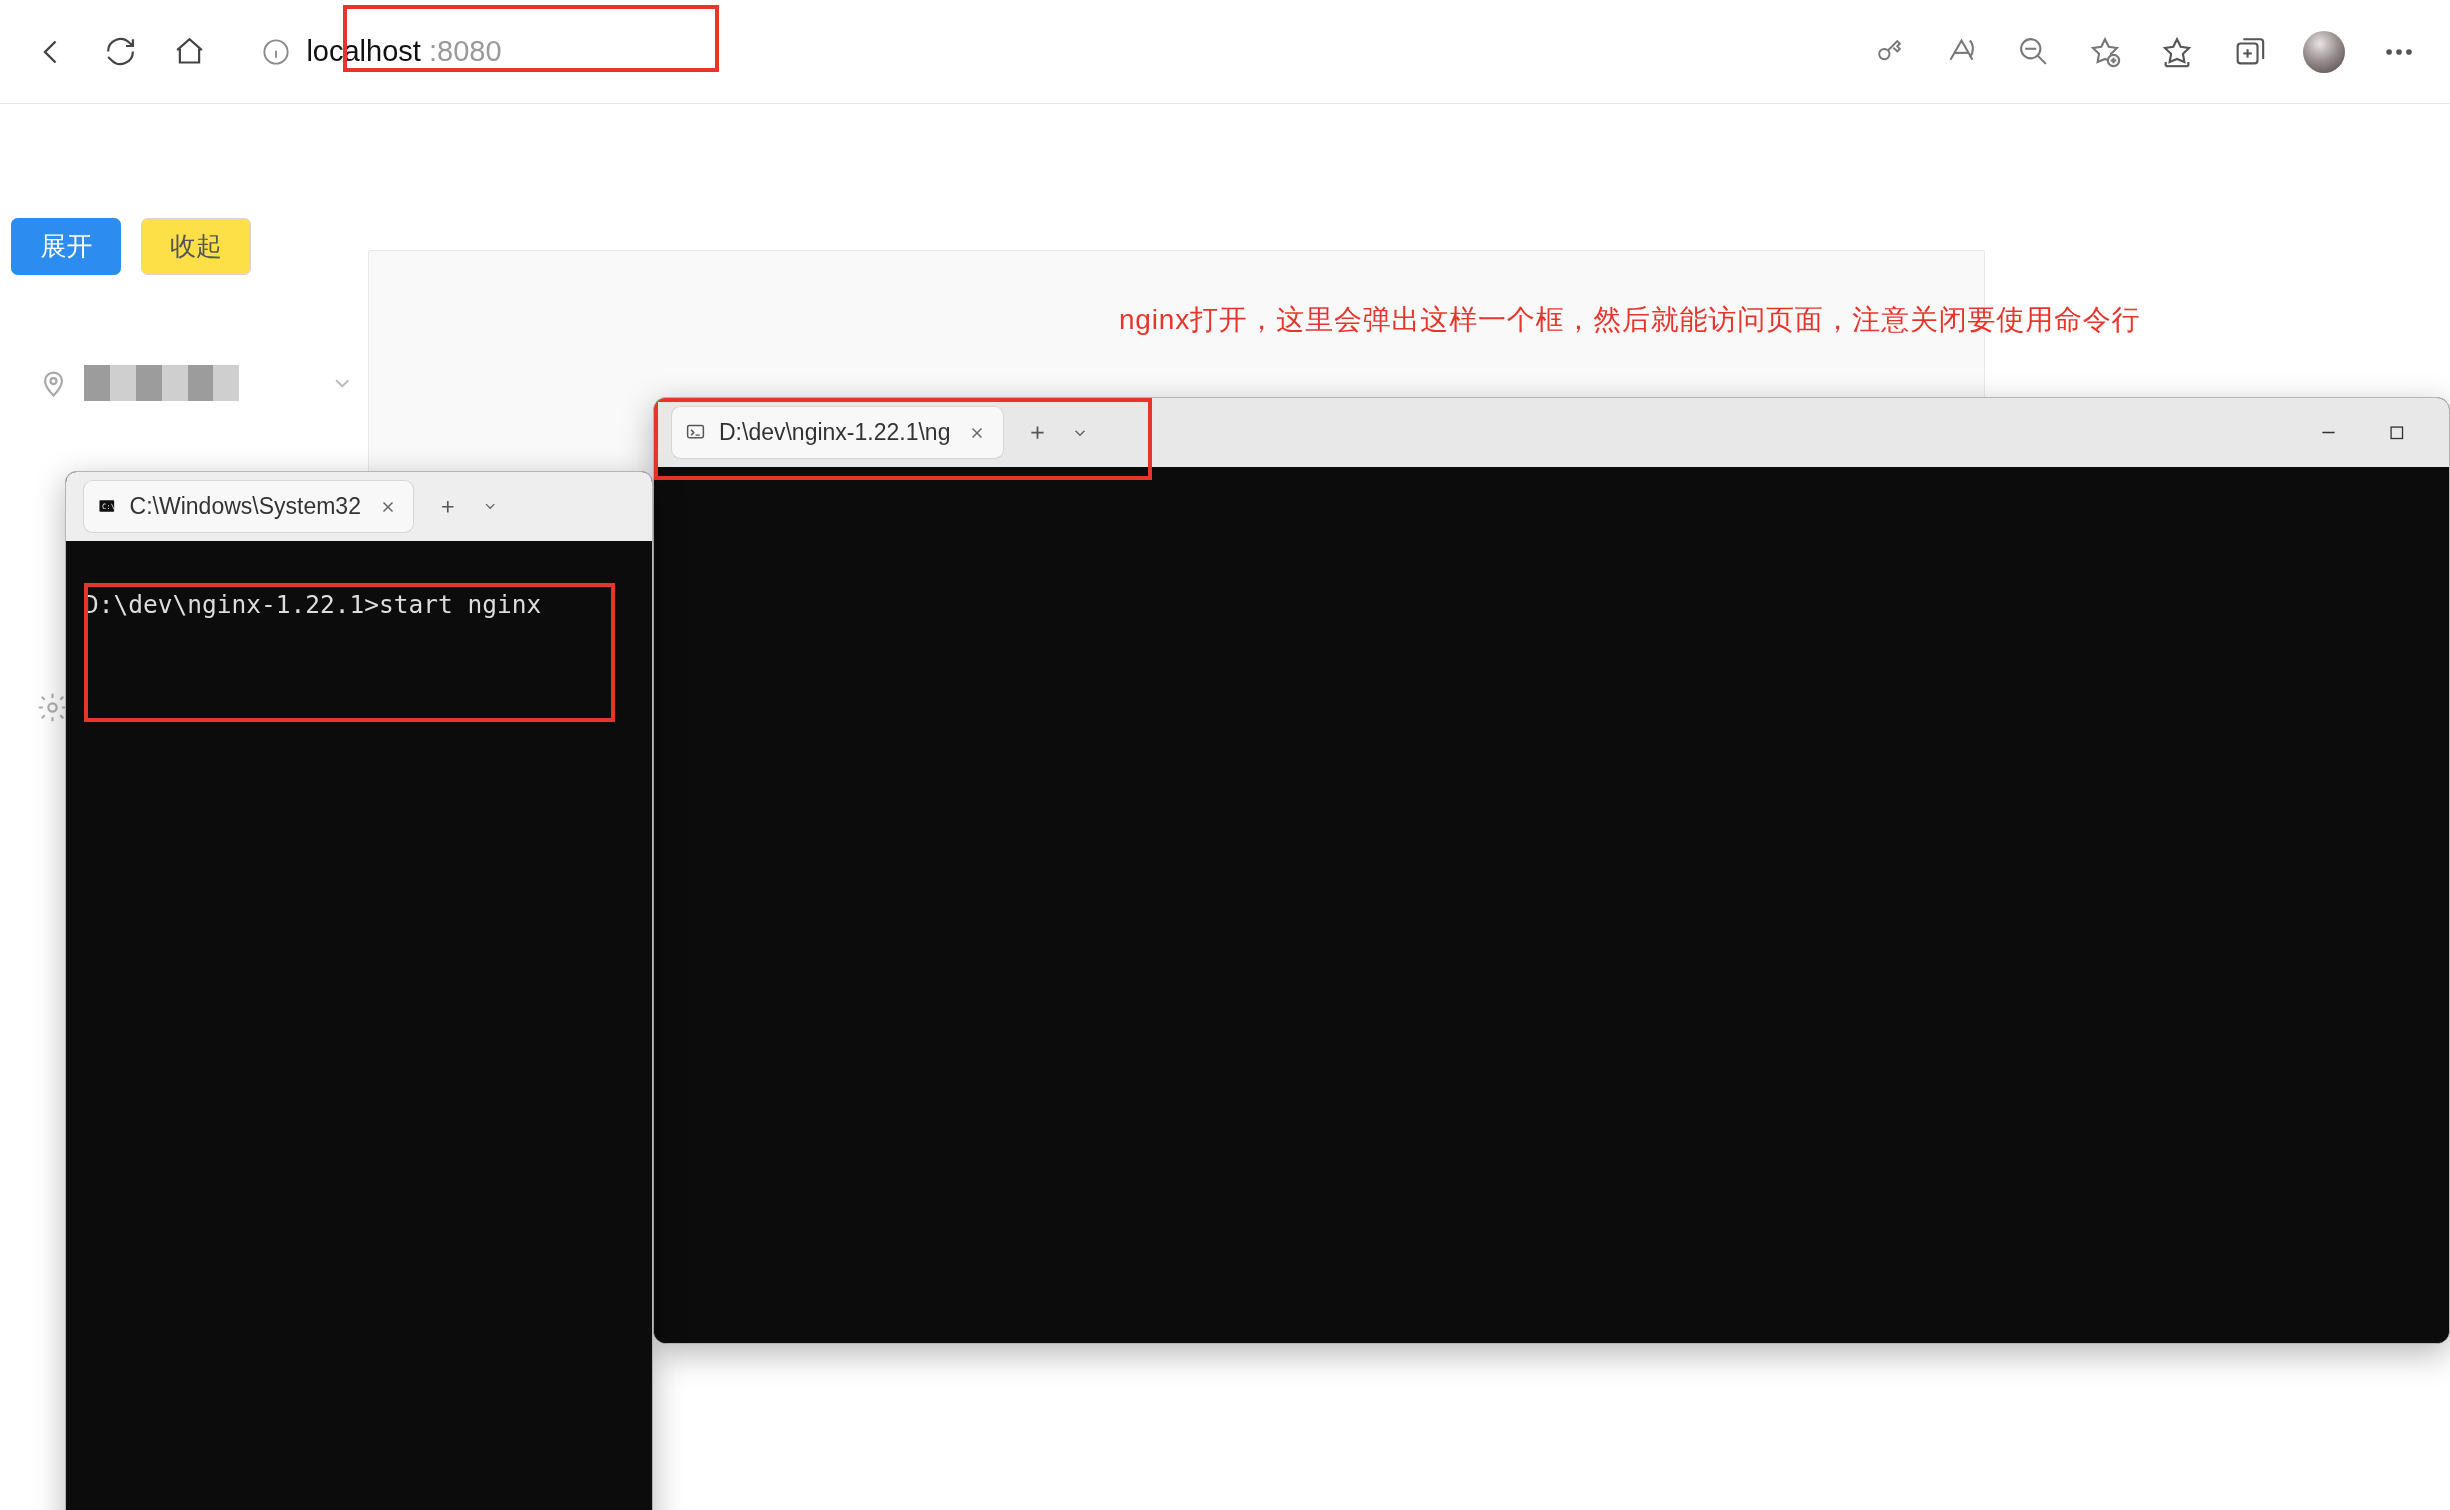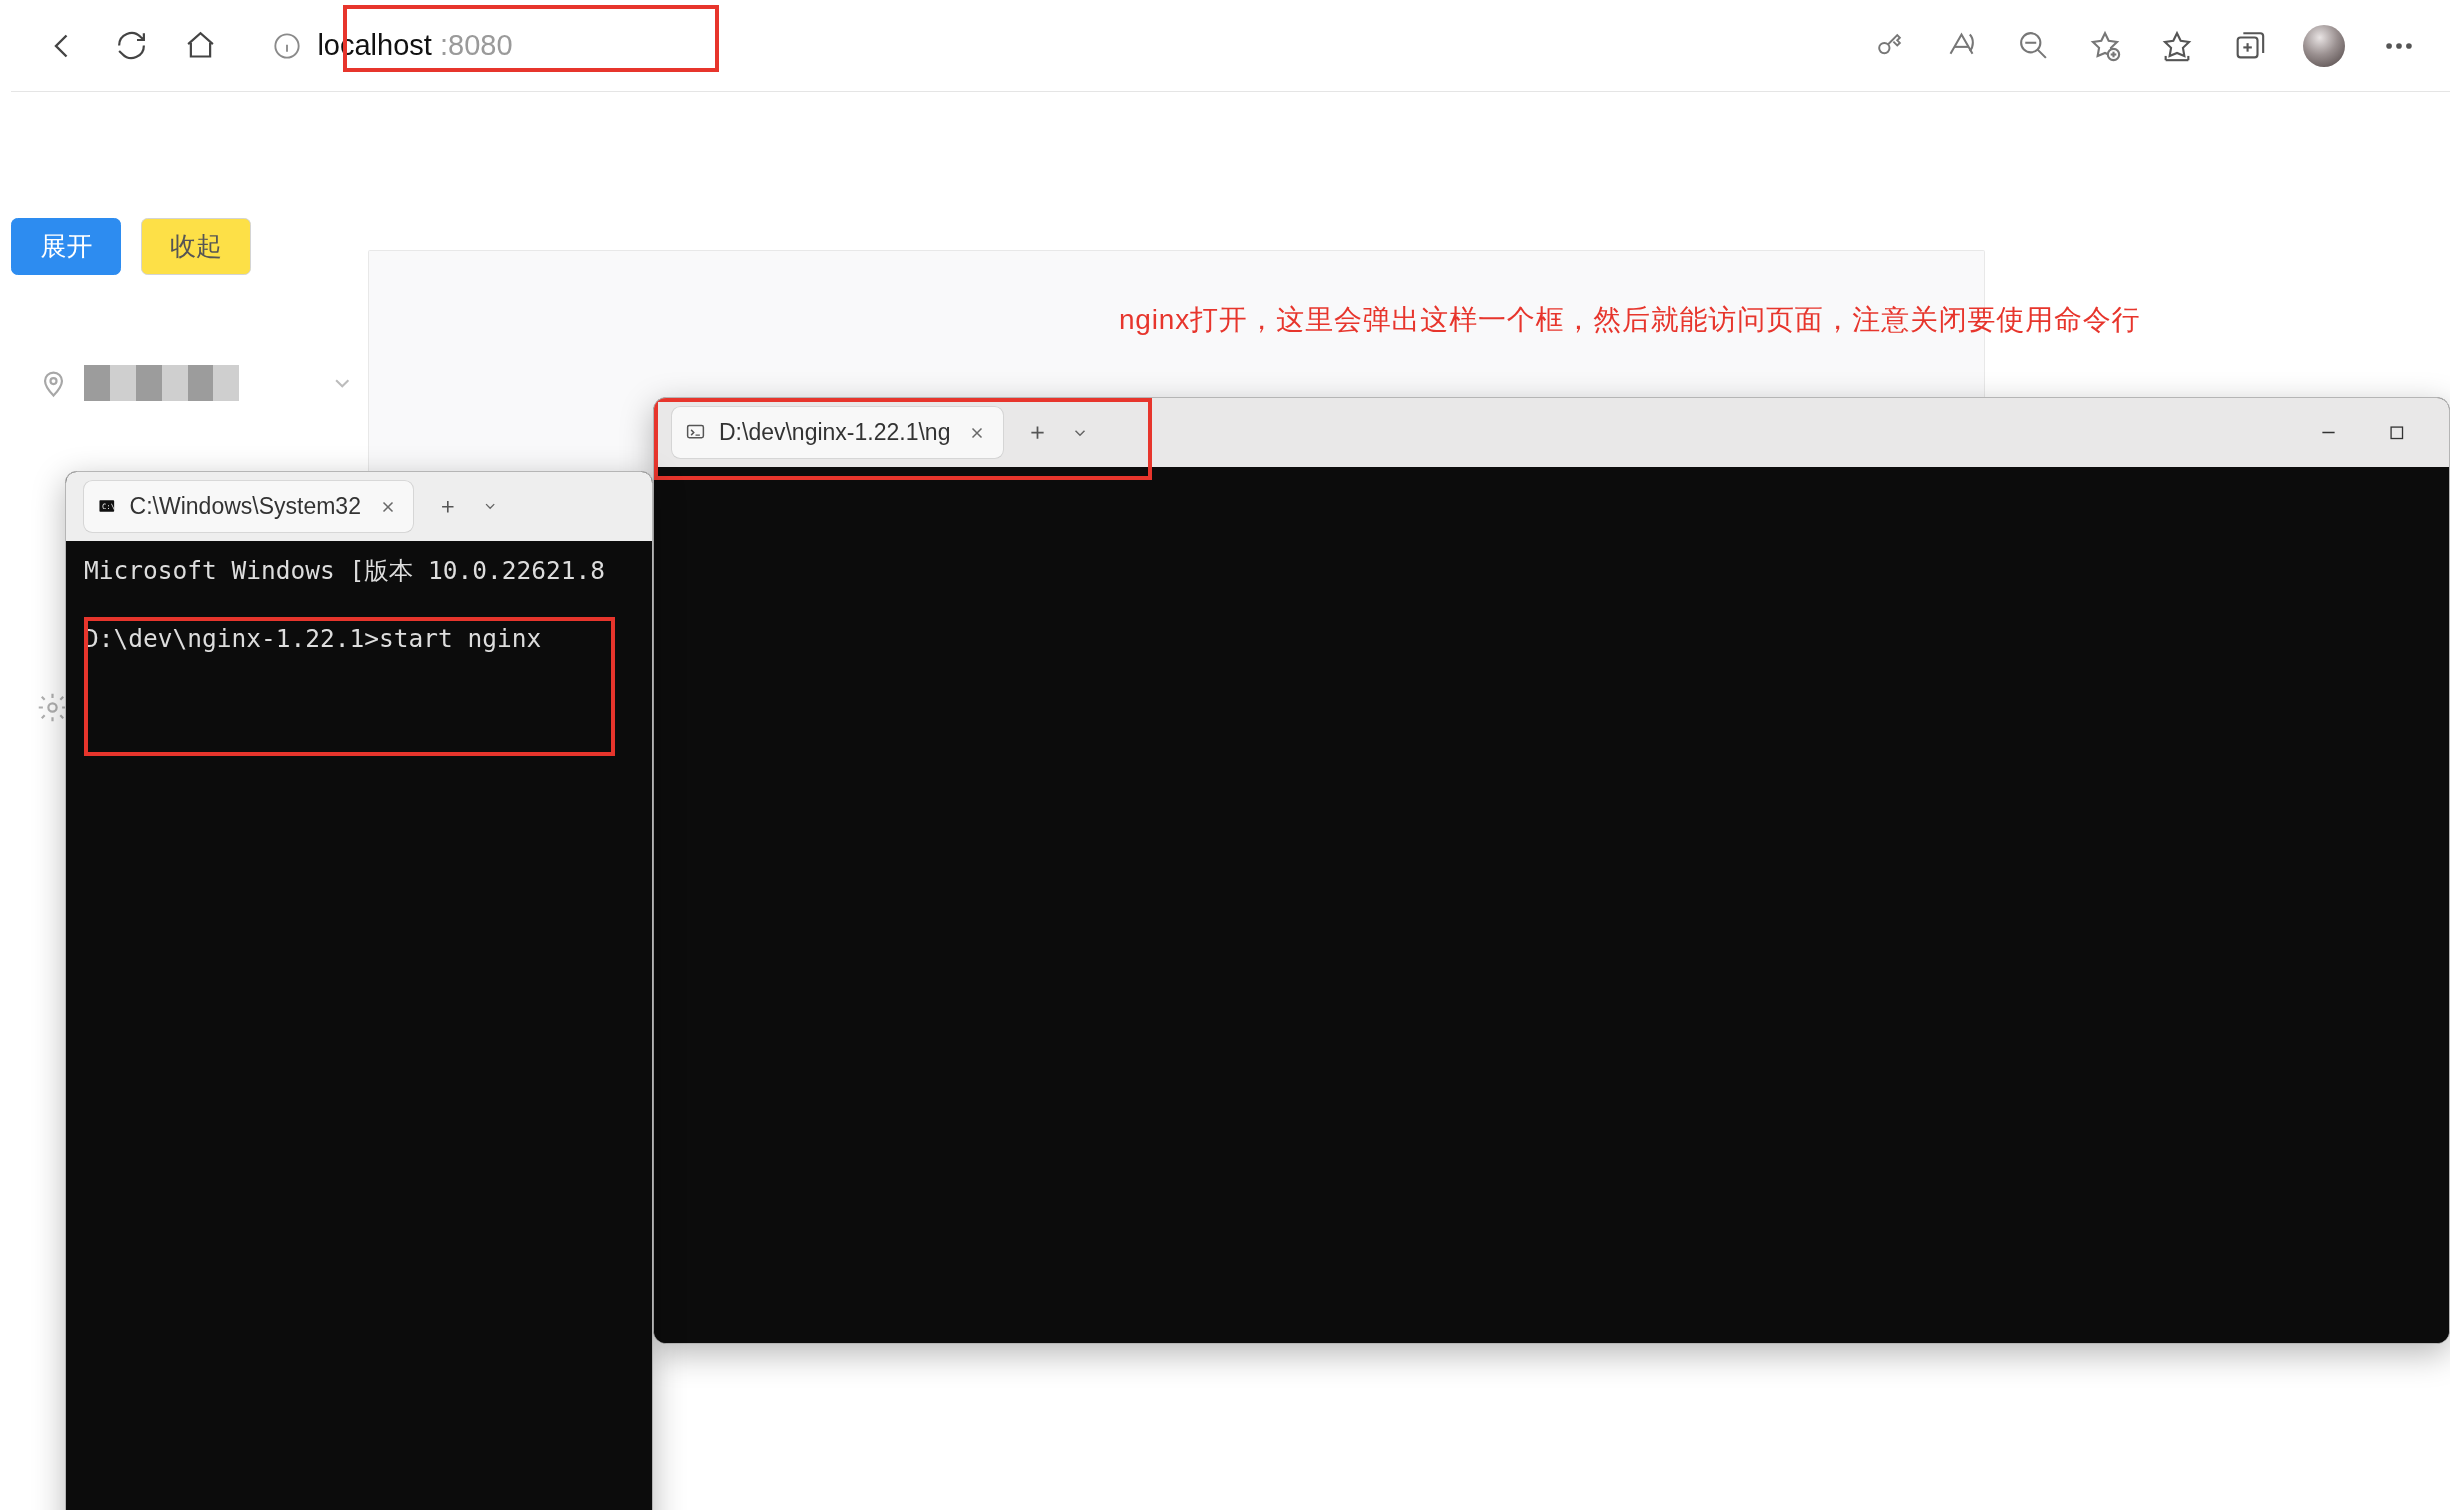--- a/index.html
+++ b/index.html
@@ -1,19 +1,19 @@
 <!DOCTYPE html>
 <html style="font-size:13px"><head>
   <meta charset="utf-8">
   <style>
     * { margin:0; padding:0; box-sizing:border-box; }
     html,body { width:2450px; height:1511px; font-family:"Segoe UI","Microsoft YaHei",sans-serif; background:#fff; overflow:hidden; }
 
     
-    .browser-chrome { position:absolute; left:0; top:0; right:0; height:92px; border-bottom:0.8px solid #e5e5e5; display:flex; align-items:center; padding:0 33px; gap:33px; font-size:28px; color:#333;margin-left:11px; }
+    .browser-chrome { position:absolute; left:0; top:0; right:0; height:104px; border-bottom:0.8px solid #e5e5e5; display:flex; align-items:center; padding:0 33px; gap:33px; font-size:28px; color:#333; }
     .chrome-icon { width:36px; height:36px; display:flex; align-items:center; justify-content:center; color:#444; }
     .addr-bar { flex:0 0 auto; display:flex; align-items:center; gap:16.3px; margin-left:16.3px; border:4.9px solid #e7352c; padding:6.5px 33px 6.5px 13px; height:65px; position:relative; left:-8.2px; }
     .addr-host { color:#111; font-size:29px; }
     .addr-port { color:#9a9a9a; font-size:29px; }
     .chrome-spacer { flex:1; }
     .chrome-right { display:flex; align-items:center; gap:36px; }
     .avatar { width:42px; height:42px; border-radius:50%; background:radial-gradient(circle at 40% 30%, #e9e4e4 0%, #9a9090 45%, #4a4040 100%); }
 
     
     .page { position:absolute; left:0; top:87px; right:0; bottom:0; }
@@ -282,21 +282,20 @@
             <path d="M12 5v14M5 12h14"></path>
           </svg>
         </div>
       <div class="term-chev">
           <svg viewBox="0 0 24 24" width="16.3" height="16.3" fill="none" stroke="#666" stroke-width="2">
             <path d="M6 9l6 6 6-6"></path>
           </svg>
         </div>
     </div>
     <div class="term-body">
-      <pre>Microsoft Windows [版本 10.0.22621.8</pre>
       <div style="position:relative; margin-top:21px;">
         <div class="callout callout-term1-body"></div>
         <pre style="padding-top:13px;">D:\dev\nginx-1.22.1&gt;start nginx</pre>
       </div>
     </div>
   </div>
 
 </div>
 
 

